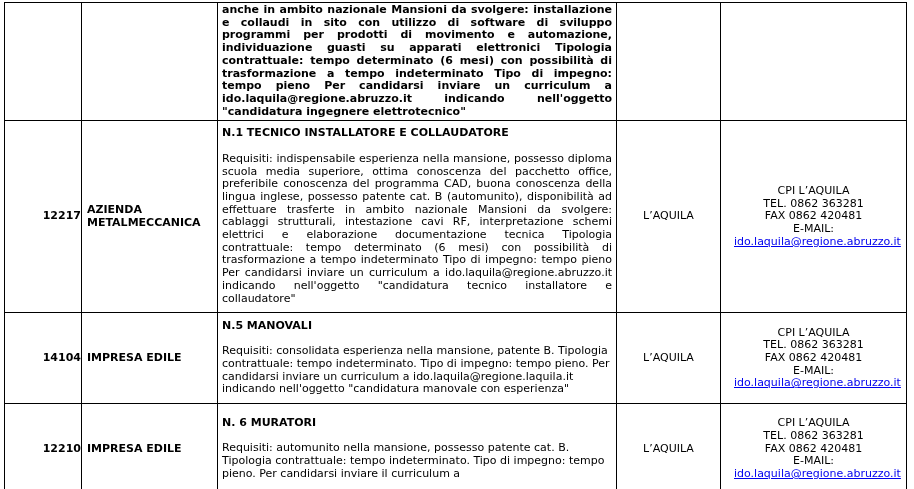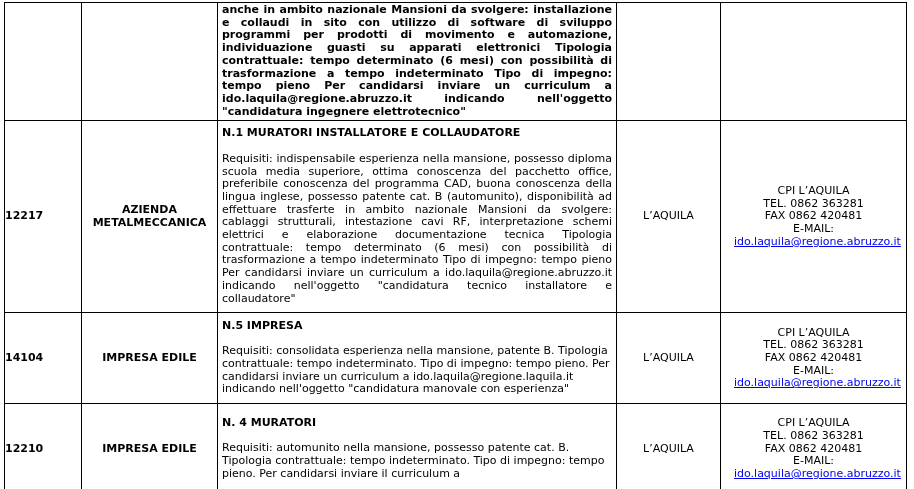--- a/index.html
+++ b/index.html
@@ -28,25 +28,25 @@
   col.w-desc    { width: 399px; }
   col.w-loc     { width: 104px; }
   col.w-contact { width: 186px; }
 
   tr.r0 { height: 110px; font-weight: bold; }
   tr.r1 { height: 192px; }
   tr.r2 { height: 91px;  }
   tr.r3 { height: 67px;  }
 
   td.c-id {
-    text-align: left;
+    text-align: right;
     font-weight: bold;
   }
   td.c-company {
-    text-align: center;
+    text-align: left;
     font-weight: bold;
     line-height: 19px;
     padding: 0 5px;
   }
   td.c-desc {
     vertical-align: top;
     padding: 1px 4px 2px 4px;
   }
   td.c-desc .desc-title {
     font-weight: bold;
@@ -94,55 +94,55 @@
         <div class="desc-body">anche in ambito nazionale Mansioni da svolgere: installazione e collaudi in sito con utilizzo di software di sviluppo programmi per prodotti di movimento e automazione, individuazione guasti su apparati elettronici Tipologia contrattuale: tempo determinato (6 mesi) con possibilità di trasformazione a tempo indeterminato Tipo di impegno: tempo pieno Per candidarsi inviare un curriculum a ido.laquila@regione.abruzzo.it indicando nell'oggetto "candidatura ingegnere elettrotecnico"</div>
       </td>
       <td class="c-loc"></td>
       <td class="c-contact"></td>
     </tr>
 
     <tr class="r1 justified">
       <td class="c-id">12217</td>
       <td class="c-company">AZIENDA METALMECCANICA</td>
       <td class="c-desc">
-        <div class="desc-title">N.1 MURATORI INSTALLATORE E COLLAUDATORE</div>
+        <div class="desc-title">N.1 TECNICO INSTALLATORE E COLLAUDATORE</div>
         <div class="desc-body">Requisiti: indispensabile esperienza nella mansione, possesso diploma scuola media superiore, ottima conoscenza del pacchetto office, preferibile conoscenza del programma CAD, buona conoscenza della lingua inglese, possesso patente cat. B (automunito), disponibilità ad effettuare trasferte in ambito nazionale Mansioni da svolgere: cablaggi strutturali, intestazione cavi RF, interpretazione schemi elettrici e elaborazione documentazione tecnica Tipologia contrattuale: tempo determinato (6 mesi) con possibilità di trasformazione a tempo indeterminato Tipo di impegno: tempo pieno Per candidarsi inviare un curriculum a ido.laquila@regione.abruzzo.it indicando nell'oggetto "candidatura tecnico installatore e collaudatore"</div>
       </td>
       <td class="c-loc">L’AQUILA</td>
       <td class="c-contact">
         <div>CPI L’AQUILA</div>
         <div>TEL. 0862 363281</div>
         <div>FAX 0862 420481</div>
         <div>E-MAIL:</div>
         <a class="email-link" href="#">ido.laquila@regione.abruzzo.it</a>
       </td>
     </tr>
 
     <tr class="r2">
       <td class="c-id">14104</td>
       <td class="c-company">IMPRESA EDILE</td>
       <td class="c-desc">
-        <div class="desc-title">N.5 IMPRESA</div>
+        <div class="desc-title">N.5 MANOVALI</div>
         <div class="desc-body">Requisiti: consolidata esperienza nella mansione, patente B. Tipologia contrattuale: tempo indeterminato. Tipo di impegno: tempo pieno. Per candidarsi inviare un curriculum a ido.laquila@regione.laquila.it indicando nell'oggetto "candidatura manovale con esperienza"</div>
       </td>
       <td class="c-loc">L’AQUILA</td>
       <td class="c-contact">
         <div>CPI L’AQUILA</div>
         <div>TEL. 0862 363281</div>
         <div>FAX 0862 420481</div>
         <div>E-MAIL:</div>
         <a class="email-link" href="#">ido.laquila@regione.abruzzo.it</a>
       </td>
     </tr>
 
     <tr class="r3">
       <td class="c-id">12210</td>
       <td class="c-company">IMPRESA EDILE</td>
       <td class="c-desc">
-        <div class="desc-title">N. 4 MURATORI</div>
+        <div class="desc-title">N. 6 MURATORI</div>
         <div class="desc-body">Requisiti: automunito nella mansione, possesso patente cat. B. Tipologia contrattuale: tempo indeterminato. Tipo di impegno: tempo pieno. Per candidarsi inviare il curriculum a</div>
       </td>
       <td class="c-loc">L’AQUILA</td>
       <td class="c-contact">
         <div>CPI L’AQUILA</div>
         <div>TEL. 0862 363281</div>
         <div>FAX 0862 420481</div>
         <div>E-MAIL:</div>
         <a class="email-link" href="#">ido.laquila@regione.abruzzo.it</a>
       </td>

